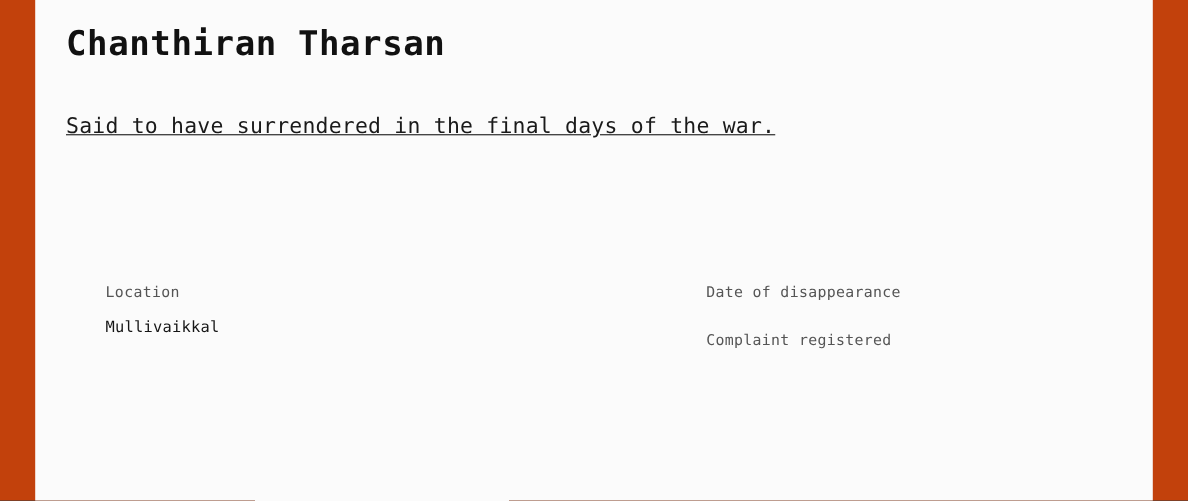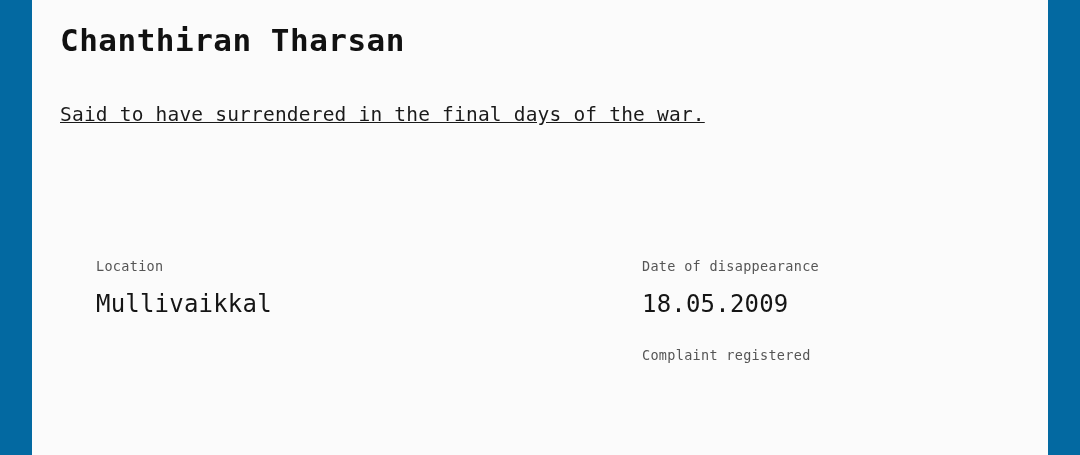--- a/index.html
+++ b/index.html
@@ -12,21 +12,21 @@
     height: 455px;
     overflow: hidden;
     font-family: "DejaVu Sans Mono", "Liberation Mono", monospace;
   }
   .page {
     position: absolute;
     left: 0;
     top: 0;
     width: 1080px;
     height: 455px;
-    background: #0369a1;
+    background: #c2410c;
   }
   .card {
     position: absolute;
     left: 32px;
     top: 0;
     width: 1016px;
     height: 455px;
     background: #fbfbfb;
   }
   .inner {
@@ -73,21 +73,21 @@
     top: 0;
     width: 420px;
   }
   .field-label {
     font-size: 13.5px;
     color: #555555;
     letter-spacing: 0.3px;
     line-height: 1.2;
   }
   .field-value {
-    font-size: 24px;
+    font-size: 14px;
     color: #151515;
     letter-spacing: 0.2px;
     margin-top: 16px;
     line-height: 1.2;
   }
   .field-group + .field-group {
     margin-top: 28px;
   }
 </style>
 </head>
@@ -104,21 +104,20 @@
       <div class="col-left">
         <div class="field-group">
           <div class="field-label">Location</div>
           <div class="field-value">Mullivaikkal</div>
         </div>
       </div>
 
       <div class="col-right">
         <div class="field-group">
           <div class="field-label">Date of disappearance</div>
-          <div class="field-value">18.05.2009</div>
         </div>
         <div class="field-group">
           <div class="field-label">Complaint registered</div>
         </div>
       </div>
     </div>
   </div>
 </div>
 
 </body></html>

